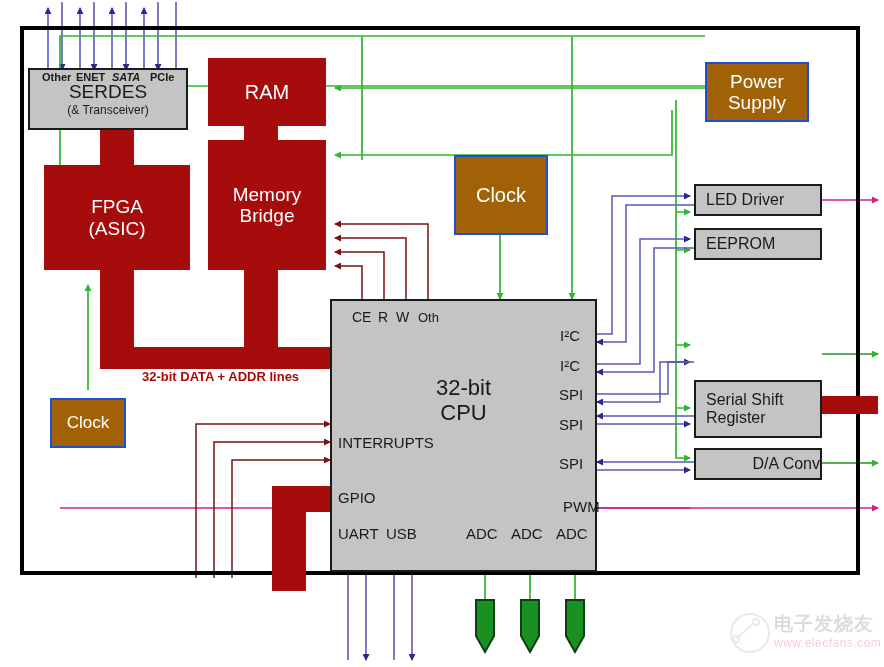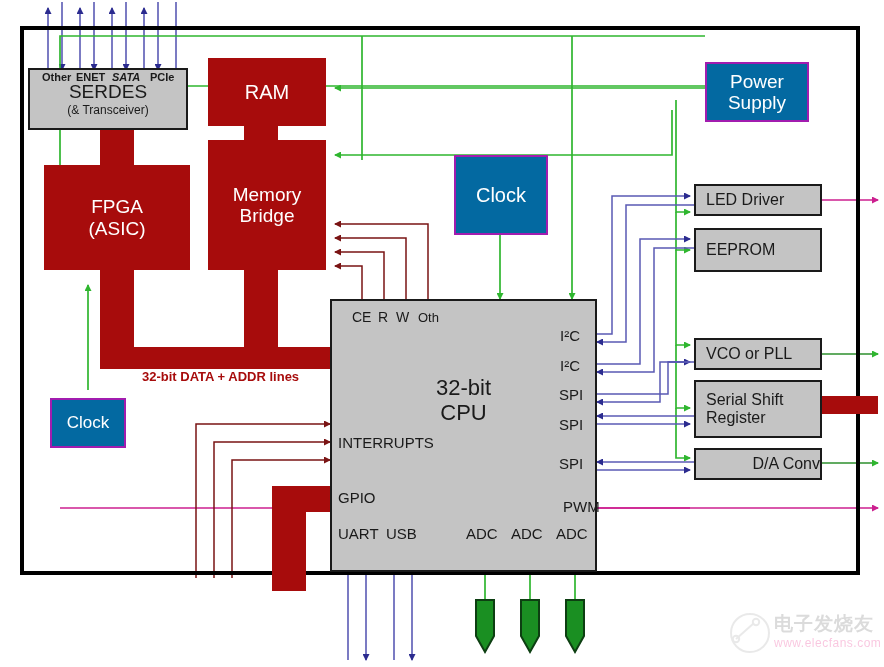--- a/index.html
+++ b/index.html
@@ -5,21 +5,21 @@
   html,body{margin:0;padding:0;background:#ffffff;}
   body{width:884px;height:667px;overflow:hidden;
        font-family:"Liberation Sans","DejaVu Sans",sans-serif;}
   #stage{position:relative;width:884px;height:667px;background:#ffffff;}
   svg#canvas{position:absolute;left:0;top:0;width:884px;height:667px;}
 
   .blk{position:absolute;box-sizing:border-box;display:flex;
        align-items:center;justify-content:center;text-align:center;
        line-height:1.12;}
   .blk-red{background:#a70c0c;color:#ffffff;border:1px solid #a70c0c;}
-  .blk-green{background:#0369a1;color:#ffffff;border:2px solid #a21caf;}
+  .blk-green{background:#a16207;color:#ffffff;border:2px solid #1d4ed8;}
   .blk-grey{background:#c4c4c4;color:#1a1a1a;border:2px solid #1a1a1a;}
 
   .pinlbl{position:absolute;color:#1a1a1a;white-space:nowrap;}
   .buslbl{position:absolute;color:#a70c0c;font-weight:bold;white-space:nowrap;}
   .toplbl{position:absolute;color:#1a1a1a;font-weight:bold;white-space:nowrap;}
 
   
   .busseg{position:absolute;background:#a70c0c;}
 
   #watermark{position:absolute;right:6px;bottom:4px;width:150px;height:60px;
@@ -208,27 +208,24 @@
 
   <div class="blk blk-green" style="left:705px;top:62px;width:104px;height:60px;font-size:19px;white-space:pre-line;">
     <span>Power
 Supply</span>
   </div>
 
   <div class="blk blk-grey" style="left:694px;top:184px;width:128px;height:32px;font-size:16px;justify-content:flex-start;padding-left:10px;">
     <span>LED Driver</span>
   </div>
 
-  <div class="blk blk-grey" style="left:694px;top:228px;width:128px;height:44px;font-size:16px;justify-content:flex-start;padding-left:10px;">
+  <div class="blk blk-grey" style="left:694px;top:228px;width:128px;height:32px;font-size:16px;justify-content:flex-start;padding-left:10px;">
     <span>EEPROM</span>
   </div>
 
-  <div class="blk blk-grey" style="left:694px;top:338px;width:128px;height:32px;font-size:16px;justify-content:flex-start;padding-left:10px;">
-    <span>VCO or PLL</span>
-  </div>
 
   <div class="blk blk-grey" style="left:694px;top:380px;width:128px;height:58px;font-size:16px;white-space:pre-line;justify-content:flex-start;padding-left:10px;text-align:left;">
     <span>Serial Shift
 Register</span>
   </div>
 
   <div class="blk blk-grey" style="left:694px;top:448px;width:128px;height:32px;font-size:16px;justify-content:flex-end;padding-left:10px;">
     <span>D/A Conv</span>
   </div>
 

